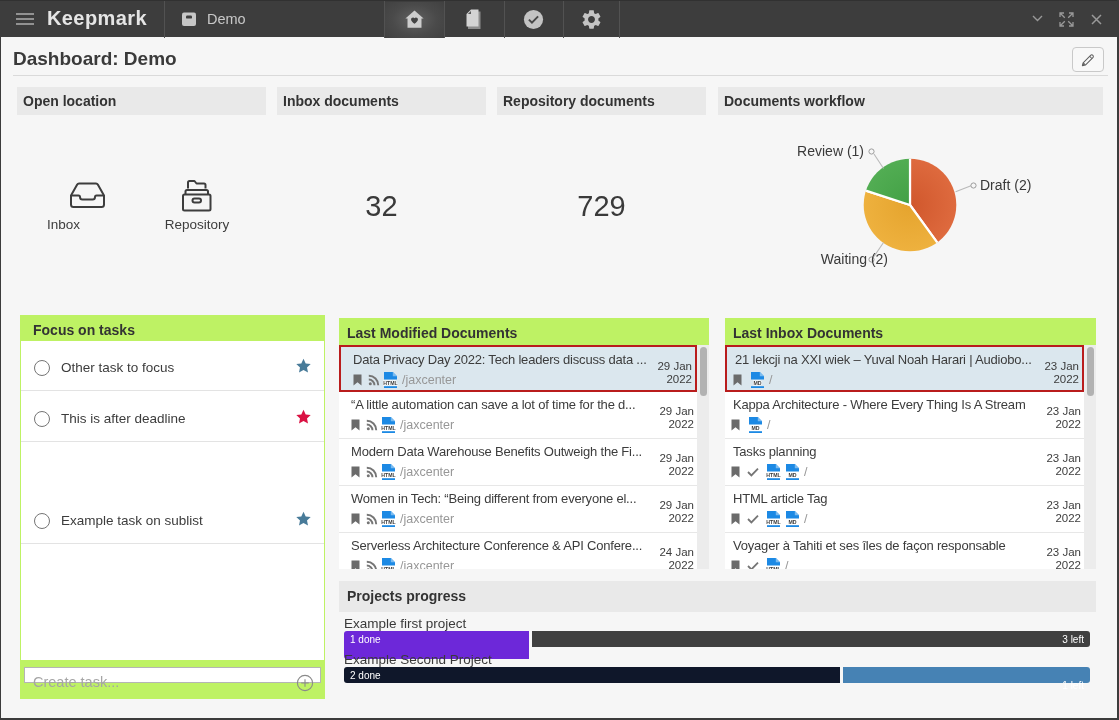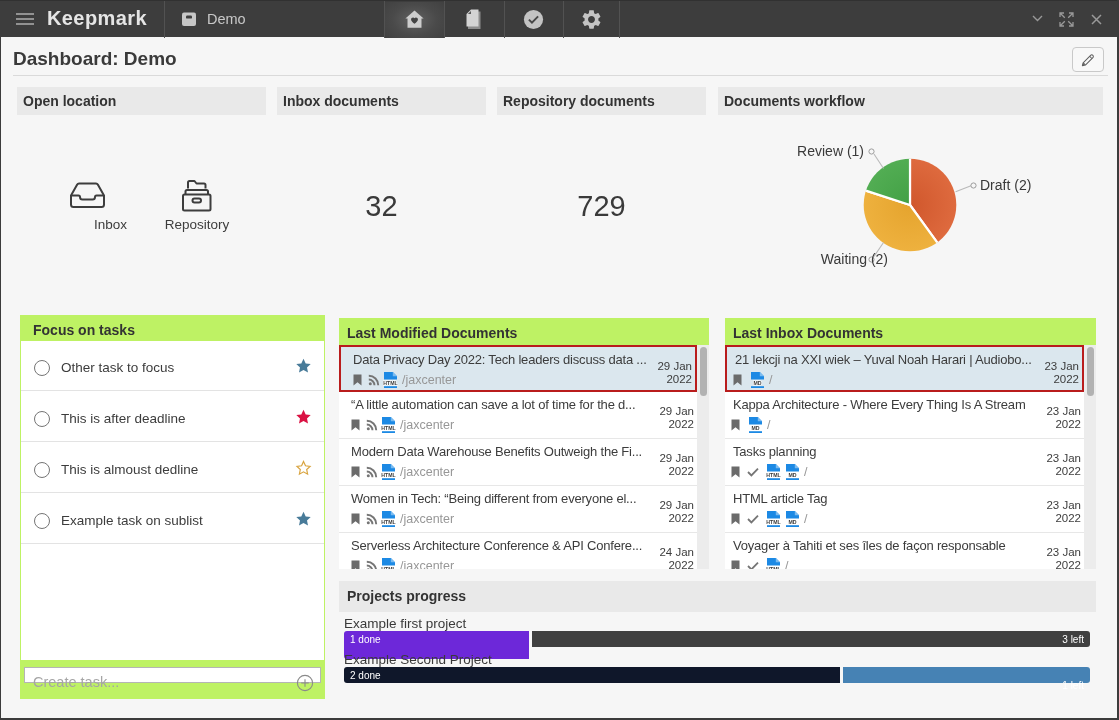--- a/index.html
+++ b/index.html
@@ -105,21 +105,21 @@
 <div class="abs ph" style="left:277px;top:87px;width:209px;height:28px;">Inbox documents</div>
 <div class="abs ph" style="left:497px;top:87px;width:209px;height:28px;">Repository documents</div>
 <div class="abs ph" style="left:718px;top:87px;width:385px;height:28px;">Documents workflow</div>
 
 <svg class="abs" style="left:69px;top:182px;" width="37" height="27" viewBox="0 0 37 27">
   <g stroke="#3d3d3d" stroke-width="2" fill="none" stroke-linejoin="round">
     <path d="M2 13.5 L8.2 2.6 Q8.8 1.5 10 1.5 H27 Q28.2 1.5 28.8 2.6 L35 13.5 V22.5 Q35 25 32.5 25 H4.5 Q2 25 2 22.5 Z"></path>
     <path d="M2 13.5 H9.5 Q11 13.5 11 15 Q11 17.5 13.5 17.5 H23.5 Q26 17.5 26 15 Q26 13.5 27.5 13.5 H35"></path>
   </g>
 </svg>
-<div class="abs" style="left:47px;top:217px;width:80px;text-align:right;font-size:13.5px;color:#3d3d3d;">Inbox</div>
+<div class="abs" style="left:47px;top:217px;width:80px;text-align:left;font-size:13.5px;color:#3d3d3d;">Inbox</div>
 
 <svg class="abs" style="left:180px;top:179px;" width="34" height="34" viewBox="0 0 34 34">
   <g stroke="#3d3d3d" stroke-width="2" fill="none" stroke-linejoin="round">
     <path d="M8 9.5 V3.5 Q8 2 9.5 2 H14.5 L16.5 4.5 H24 Q25.5 4.5 25.5 6 V9.5"></path>
     <path d="M5.5 15 V12.5 Q5.5 11 7 11 H26.5 Q28 11 28 12.5 V15"></path>
     <rect x="3" y="15.5" width="27.5" height="16" rx="1.5"></rect>
     <rect x="12.5" y="19.5" width="8.5" height="4" rx="2"></rect>
   </g>
 </svg>
 <div class="abs" style="left:157px;top:217px;width:80px;text-align:center;font-size:13.5px;color:#3d3d3d;">Repository</div>
@@ -175,27 +175,20 @@
         <path d="M8.5 0.8 l2.2 4.7 5 .6 -3.7 3.5 1 5 -4.5-2.5 -4.5 2.5 1-5 L1.3 6.1 l5-.6 Z" fill="#487b99"></path>
       </svg>
   </div>
   <div class="trow" style="top:77px;">
     <div class="tcirc"></div>
       <div class="ttxt">This is after deadline</div>
     <svg class="abs" style="left:274px;top:17px;" width="17" height="16" viewBox="0 0 17 16">
         <path d="M8.5 0.8 l2.2 4.7 5 .6 -3.7 3.5 1 5 -4.5-2.5 -4.5 2.5 1-5 L1.3 6.1 l5-.6 Z" fill="#da1243"></path>
       </svg>
   </div>
-  <div class="trow" style="top:128px;">
-    <div class="tcirc"></div>
-      <div class="ttxt">This is almoust dedline</div>
-    <svg class="abs" style="left:274px;top:17px;" width="17" height="16" viewBox="0 0 17 16">
-        <path d="M8.5 1.5 l2 4.3 4.6 .55 -3.4 3.2 .9 4.6 -4.1-2.3 -4.1 2.3 .9-4.6 L2 6.35 l4.6-.55 Z" fill="#fff" stroke="#d9a43f" stroke-width="1.2"></path>
-      </svg>
-  </div>
   <div class="trow" style="top:179px;">
     <div class="tcirc"></div>
       <div class="ttxt">Example task on sublist</div>
     <svg class="abs" style="left:274px;top:17px;" width="17" height="16" viewBox="0 0 17 16">
         <path d="M8.5 0.8 l2.2 4.7 5 .6 -3.7 3.5 1 5 -4.5-2.5 -4.5 2.5 1-5 L1.3 6.1 l5-.6 Z" fill="#487b99"></path>
       </svg>
   </div>
   <div class="abs" style="left:4px;top:352px;width:297px;height:16px;background:#fff;border:1px solid #b5b5b5;">
     <div class="abs" style="left:8px;top:6px;font-size:14.5px;color:#a5a5a5;">Create task...</div>
     <svg class="abs" style="left:271px;top:6px;" width="18" height="18" viewBox="0 0 18 18">

